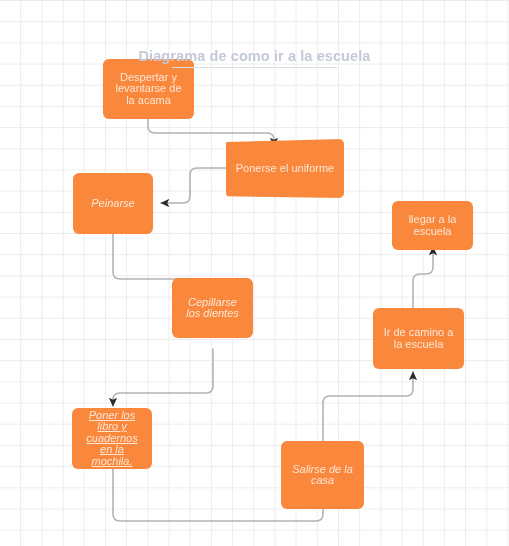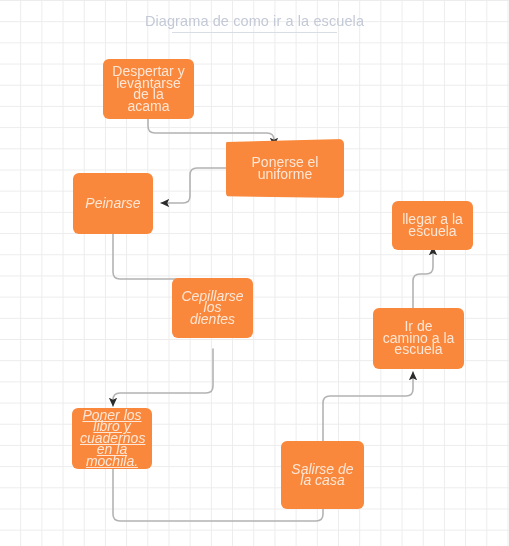--- a/index.html
+++ b/index.html
@@ -35,25 +35,26 @@
   .header {
     position: absolute;
     left: 0;
     top: 12px;
     width: 509px;
     text-align: center;
     z-index: 5;
   }
   .doc-title {
     font-size: 14.5px;
-    font-weight: normal;
+    font-weight: bold;
     color: #c3c9d6;
     letter-spacing: 0.1px;
     line-height: 18px;
     display: block;
+    margin-top: 35px;
   }
   .title-rule {
     width: 165px;
     height: 1px;
     background: #d8dce5;
     margin: 2px auto 2px auto;
   }
   .doc-sub {
     font-size: 7.5px;
     color: #d2d7e0;
@@ -62,21 +63,21 @@
   }
   .node {
     position: absolute;
     background: #f9883c;
     border-radius: 6px;
     color: #fde6d6;
     display: flex;
     align-items: center;
     justify-content: flex-start;
     text-align: center;
-    font-size: 14px;
+    font-size: 11px;
     line-height: 11.5px;
     padding: 4px 8px;
     box-sizing: border-box;
     z-index: 3;
   }
   .node.italic { font-style: italic; }
   .node-label { display: block; width: 100%; }
   .skewed {
     clip-path: polygon(0% 5%, 100% 0%, 100% 100%, 0% 97%);
     border-radius: 5px;

